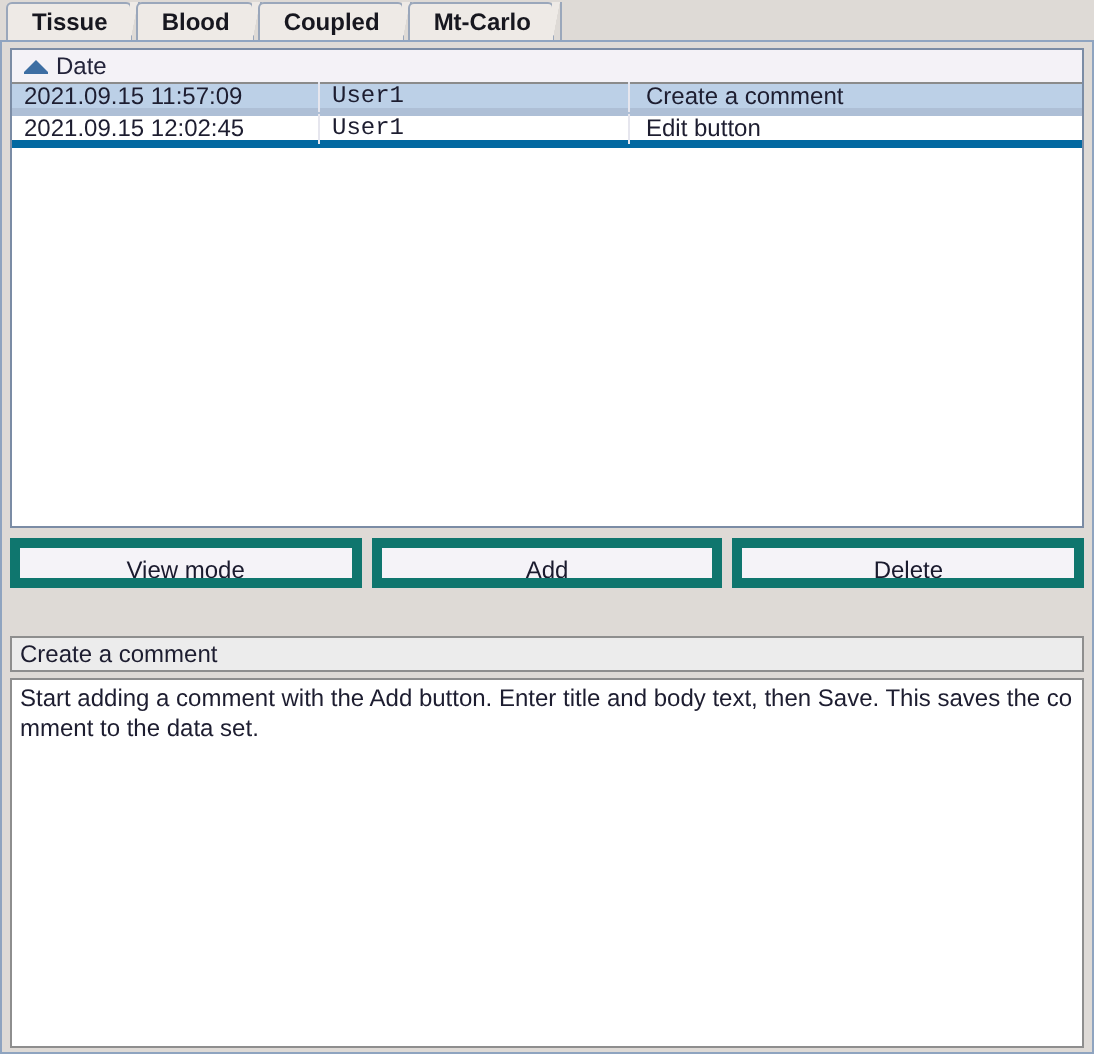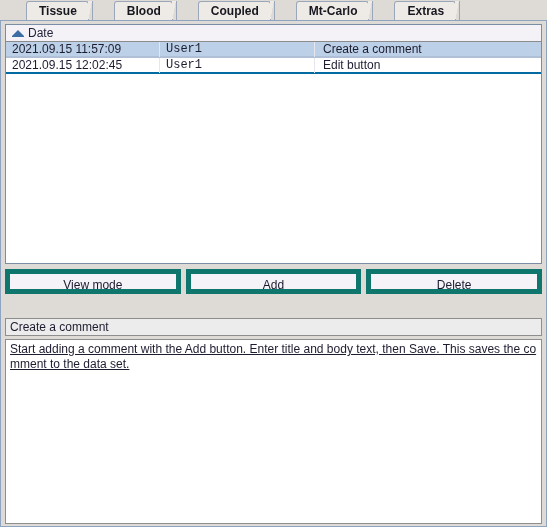--- a/index.html
+++ b/index.html
@@ -49,21 +49,20 @@
     font-weight: bold;
     color: #17171f;
     background: #eeeae6;
     border: 1px solid #9aa7bb;
     border-bottom: none;
     border-radius: 3px 3px 0 0;
     box-sizing: border-box;
     white-space: nowrap;
     cursor: default;
     transform: skewX(0deg);
-    margin-left: 23px;
   }
   
   .tab.inactive::after {
     content: "";
     position: absolute;
     right: -5px; top: -1px;
     width: 5px; height: 21px;
     background: linear-gradient(to bottom right, #eeeae6 48%, transparent 50%);
     border-right: 1px solid #9aa7bb;
     box-sizing: border-box;
@@ -142,22 +141,23 @@
     position: absolute;
     left: -6px; top: 6px;
     width: 12px; height: 1px;
     background: #3d6ea3;
   }
 
   .trow {
     display: flex;
     height: 16px;
     box-sizing: border-box;
-    border-bottom: 2px solid #0369a1;
-    cursor: default;
+    border-bottom: 4px solid #0369a1;
+    cursor: default;
+    align-items: center;
   }
   .trow.sel { background: #bcd0e7; border-bottom-color: #aebfd6; }
   .td {
     height: 15px;
     line-height: 15px;
     font-size: 12px;
     color: #1d1d30;
     box-sizing: border-box;
     padding-left: 6px;
     white-space: nowrap;
@@ -224,34 +224,32 @@
     box-sizing: border-box;
     padding: 2px 3px 2px 4px;
     font-size: 12px;
     line-height: 15px;
     color: #1d1d30;
     overflow: hidden;
     word-break: break-all;
     overflow-wrap: anywhere;
     white-space: pre-wrap;
     cursor: text;
-    text-decoration: underline;
   }
 </style>
 </head>
 <body>
 
 <div id="app">
 
   <div class="tabstrip">
     <div class="tab inactive"><span>Tissue</span></div>
     <div class="tab inactive"><span>Blood</span></div>
     <div class="tab inactive"><span>Coupled</span></div>
     <div class="tab inactive"><span>Mt-Carlo</span></div>
-    <div class="tab inactive"><span>Extras</span></div>
   </div>
 
   <div class="pane">
     <div class="pane-inner">
 
       <div class="table-wrap">
         <div class="thead">
           <div class="th c-date">
             <span class="sort-asc"></span>
             <span>Date</span>

